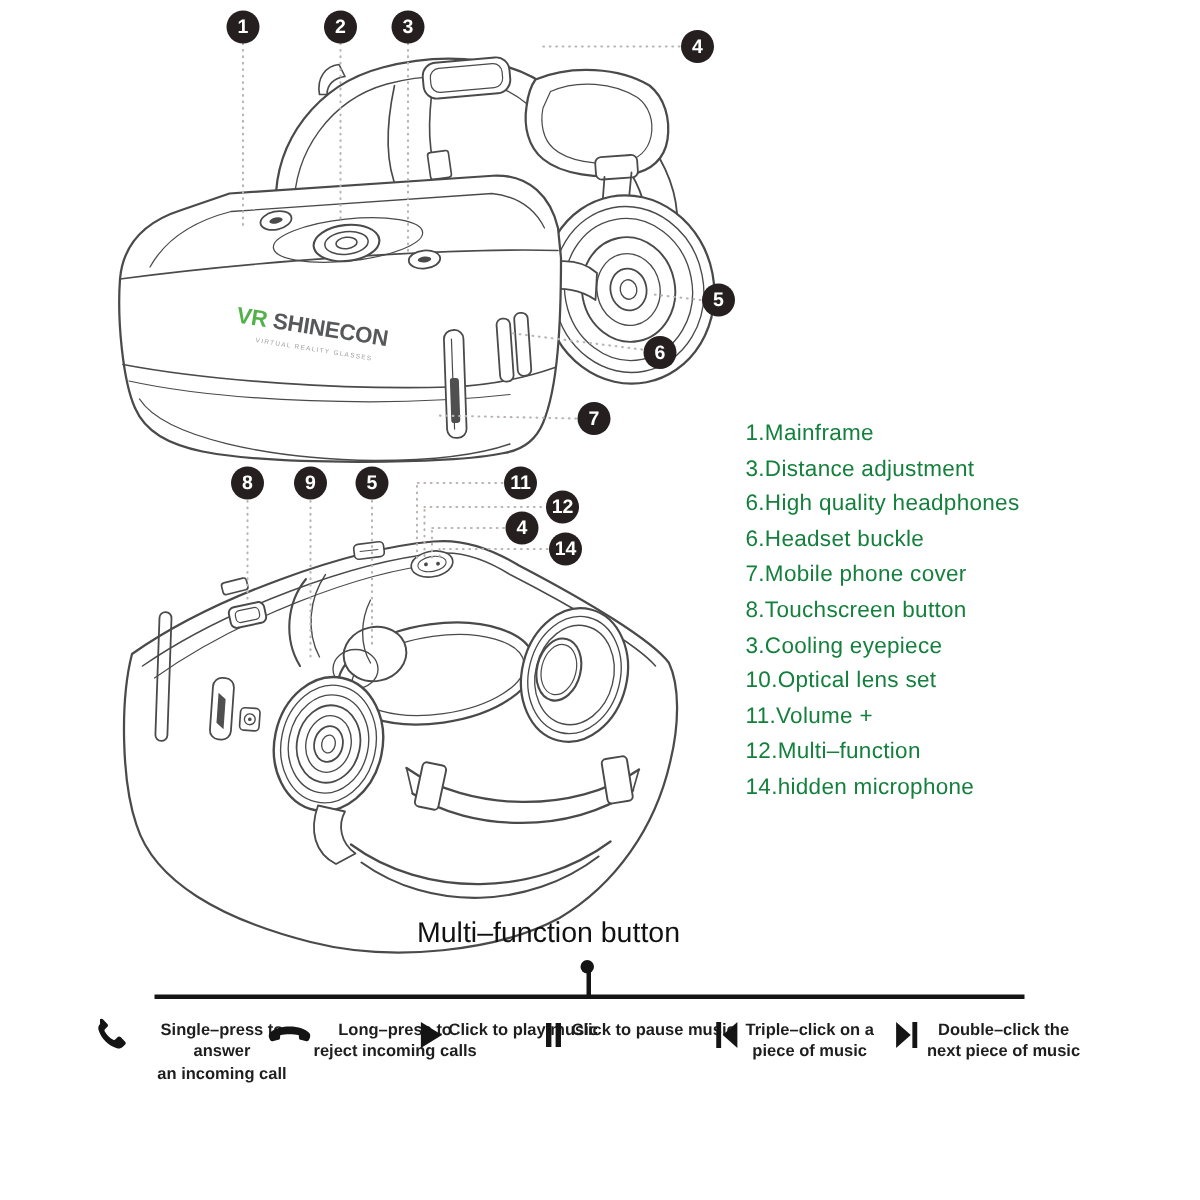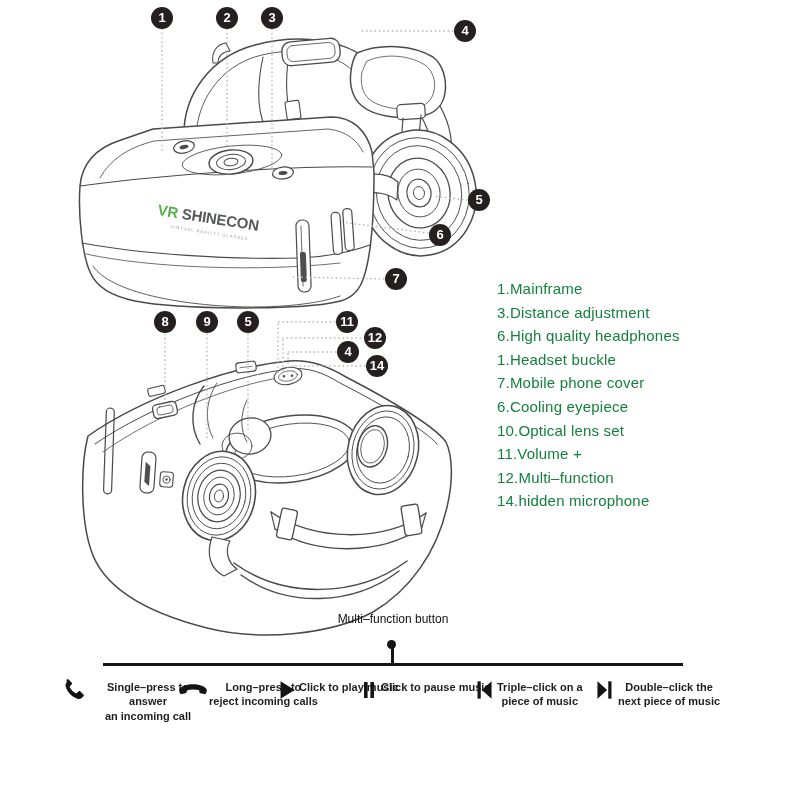--- a/index.html
+++ b/index.html
@@ -4,22 +4,22 @@
 <style>
   html,body{margin:0;padding:0;background:#fff;}
   .canvas{position:relative;width:800px;height:800px;background:#fff;overflow:hidden;
           font-family:"Liberation Sans","DejaVu Sans",sans-serif;}
   .art{position:absolute;left:0;top:0;}
   .callout{position:absolute;width:22px;height:22px;border-radius:50%;
            background:#251f20;color:#fff;font-size:13px;font-weight:bold;
            line-height:22px;text-align:center;}
   .parts-list{position:absolute;left:497px;top:277px;width:290px;}
   .part{font-size:15px;line-height:23.6px;color:#15803d;letter-spacing:0.2px;}
-  .controls-title{position:absolute;left:278px;top:612px;width:230px;text-align:center;
-                  font-size:12px;font-weight:500;color:#111;}
+  .controls-title{position:absolute;left:278px;top:612px;width:230px;
+                  font-size:19px;font-weight:500;color:#111;}
   .stem-dot{position:absolute;left:387px;top:640px;width:9px;height:9px;border-radius:50%;background:#141414;}
   .stem{position:absolute;left:391px;top:645px;width:2.5px;height:21px;background:#141414;}
   .timeline{position:absolute;left:103px;top:663px;width:580px;height:3px;background:#141414;}
   .ctl{position:absolute;width:150px;display:flex;flex-direction:row;top:672px;}
   .ctl-icon{height:36px;display:flex;align-items:center;justify-content:center;}
   .ctl-caption{margin-top:8px;font-size:11px;font-weight:600;color:#1e1e1e;
                text-align:center;white-space:pre-line;line-height:1.3;}
 </style>
 </head>
 <body>
@@ -228,23 +228,24 @@
   <div class="callout" style="left:237px;top:311px">5</div>
   <div class="callout" style="left:336px;top:311px">11</div>
   <div class="callout" style="left:364px;top:327px">12</div>
   <div class="callout" style="left:337px;top:341px">4</div>
   <div class="callout" style="left:366px;top:355px">14</div>
 
   <div class="parts-list">
     <div class="part">1.Mainframe</div>
     <div class="part">3.Distance adjustment</div>
     <div class="part">6.High quality headphones</div>
-    <div class="part">1.Headset buckle</div>
+    <div class="part">6.Headset buckle</div>
     <div class="part">7.Mobile phone cover</div>
-    <div class="part">6.Cooling eyepiece</div>
+    <div class="part">8.Touchscreen button</div>
+    <div class="part">3.Cooling eyepiece</div>
     <div class="part">10.Optical lens set</div>
     <div class="part">11.Volume +</div>
     <div class="part">12.Multi–function</div>
     <div class="part">14.hidden microphone</div>
   </div>
 
   <div class="controls-title">Multi–function button</div>
   <div class="stem-dot"></div>
   <div class="stem"></div>
   <div class="timeline"></div>

